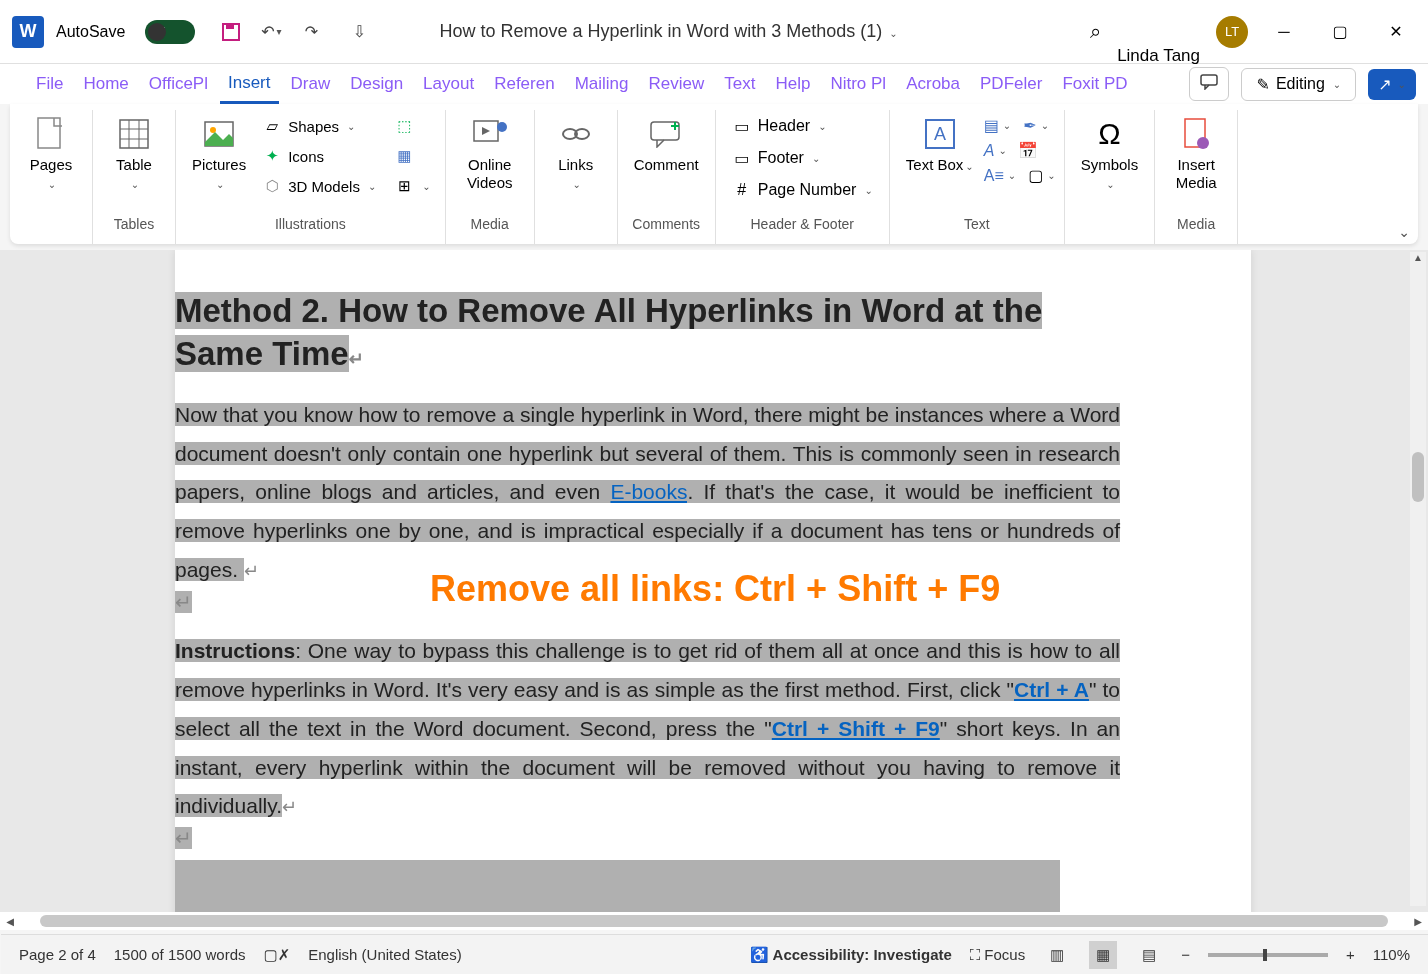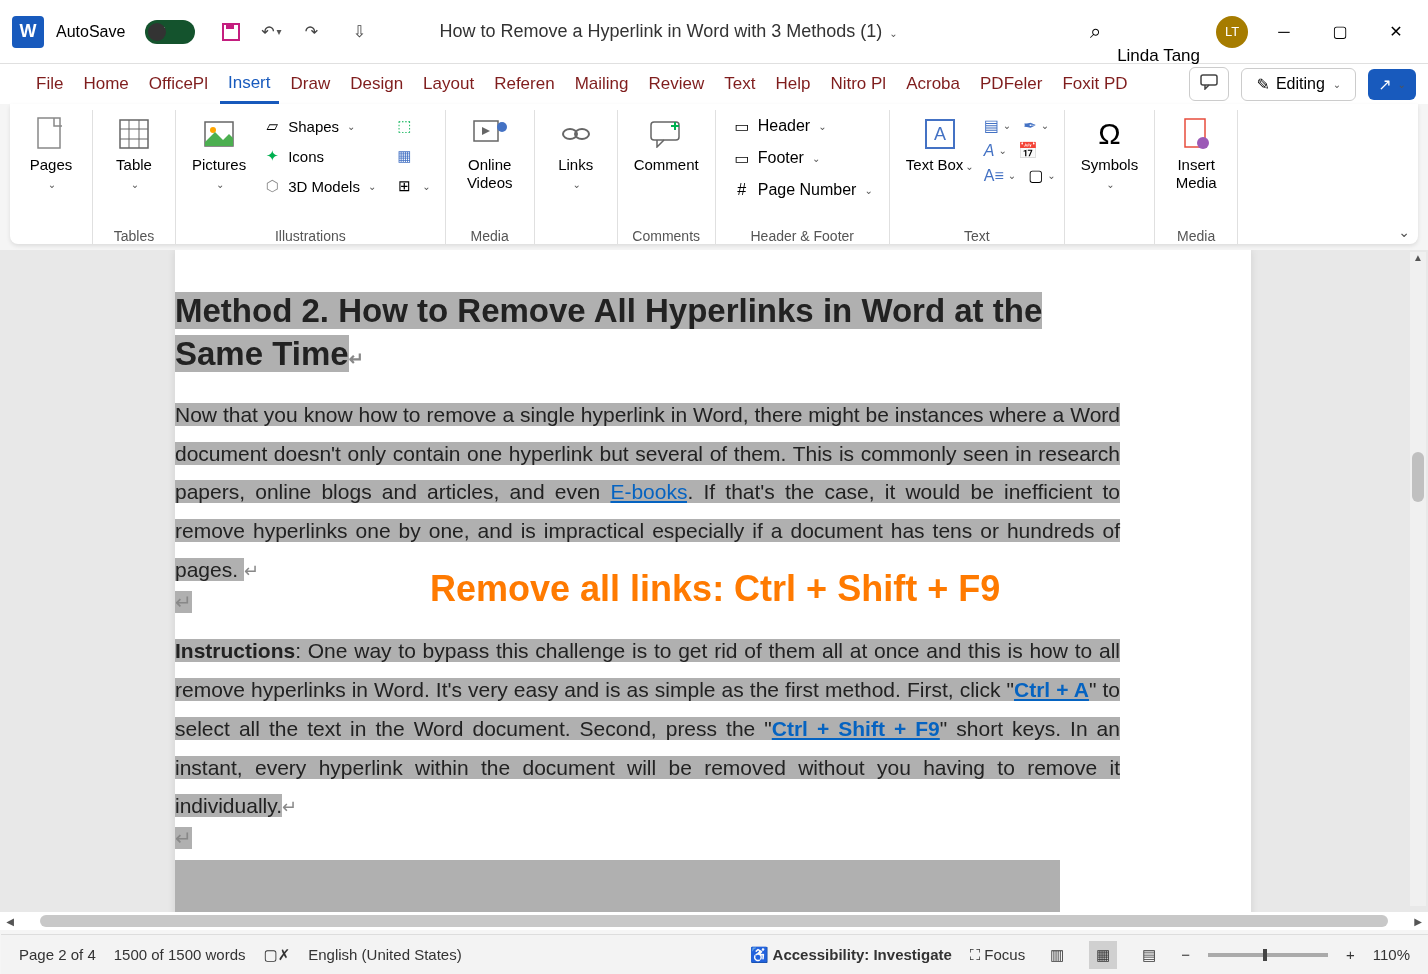--- a/index.html
+++ b/index.html
@@ -13,34 +13,34 @@
 .toggle-knob { position: absolute; left: 3px; width: 18px; height: 18px; background: #333; border-radius: 50%; }
 .qat-icon { width: 24px; height: 24px; display: flex; align-items: center; justify-content: center; margin: 0 8px; color: #C41E7F; }
 .qat-icon.undo { color: #444; }
 .doc-title { flex: 1; text-align: left; padding-left: 60px; font-size: 18px; color: #333; }
 .title-right { display: flex; align-items: center; gap: 16px; }
 .user-badge { width: 32px; height: 32px; background: #A67C00; border-radius: 50%; display: flex; align-items: center; justify-content: center; color: #fff; font-size: 13px; }
 .win-btn { width: 40px; height: 40px; display: flex; align-items: center; justify-content: center; font-size: 16px; }
 
 
 .tabs { height: 40px; background: #fff; display: flex; align-items: center; padding: 0 12px 0 28px; gap: 4px; }
-.tab { padding: 8px 8px; font-size: 17px; color: #7f1d1d; cursor: pointer; white-space: nowrap; overflow: hidden; }
+.tab { padding: 8px 8px; font-size: 17px; color: #8b5cf6; cursor: pointer; white-space: nowrap; overflow: hidden; }
 .tab.active { border-bottom: 3px solid #185ABD; color: #185ABD; font-weight: 500; }
 .tab-spacer { flex: 1; }
 .tab-right { display: flex; align-items: center; gap: 12px; }
 .comments-btn { padding: 6px 10px; border: 1px solid #ccc; border-radius: 6px; }
 .editing-btn { padding: 6px 14px; border: 1px solid #ccc; border-radius: 6px; display: flex; align-items: center; gap: 6px; font-size: 16px; }
 .share-btn { background: #185ABD; color: #fff; padding: 6px 10px; border-radius: 6px; display: flex; align-items: center; gap: 4px; }
 
 
 .ribbon { background: #fff; height: 140px; margin: 0 10px 6px; border-radius: 0 0 8px 8px; box-shadow: 0 2px 4px rgba(0,0,0,0.1); display: flex; padding: 6px 0 0; position: relative; }
 .ribbon-group { border-right: 1px solid #e0e0e0; padding: 2px 8px 0; display: flex; flex-direction: column; }
 .ribbon-group:last-child { border-right: none; }
 .group-content { flex: 1; display: flex; align-items: flex-start; gap: 2px; }
-.group-label { text-align: center; font-size: 14px; color: #555; padding: 4px 0 0; }
+.group-label { text-align: center; font-size: 14px; color: #555; padding: 4px 0 12px; }
 .big-btn { display: flex; flex-direction: column; align-items: center; justify-content: center; padding: 4px 8px; gap: 4px; min-width: 66px; }
 .big-btn .icon-large { width: 36px; height: 36px; display: flex; align-items: center; justify-content: center; font-size: 28px; }
 .big-btn .label { font-size: 15px; text-align: center; line-height: 1.2; }
 .small-btns { display: flex; flex-direction: column; gap: 2px; }
 .small-btn { display: flex; align-items: center; gap: 6px; padding: 4px 6px; font-size: 15px; }
 .small-icon { width: 20px; height: 20px; display: flex; align-items: center; justify-content: center; }
 .hf-col { display: flex; flex-direction: column; gap: 4px; }
 .hf-item { display: flex; align-items: center; gap: 6px; padding: 4px 8px; font-size: 16px; }
 .dropdown-chev { font-size: 10px; color: #555; margin-left: 2px; }
 .tiny-grid { display: flex; flex-direction: column; gap: 6px; padding-top: 4px; }

